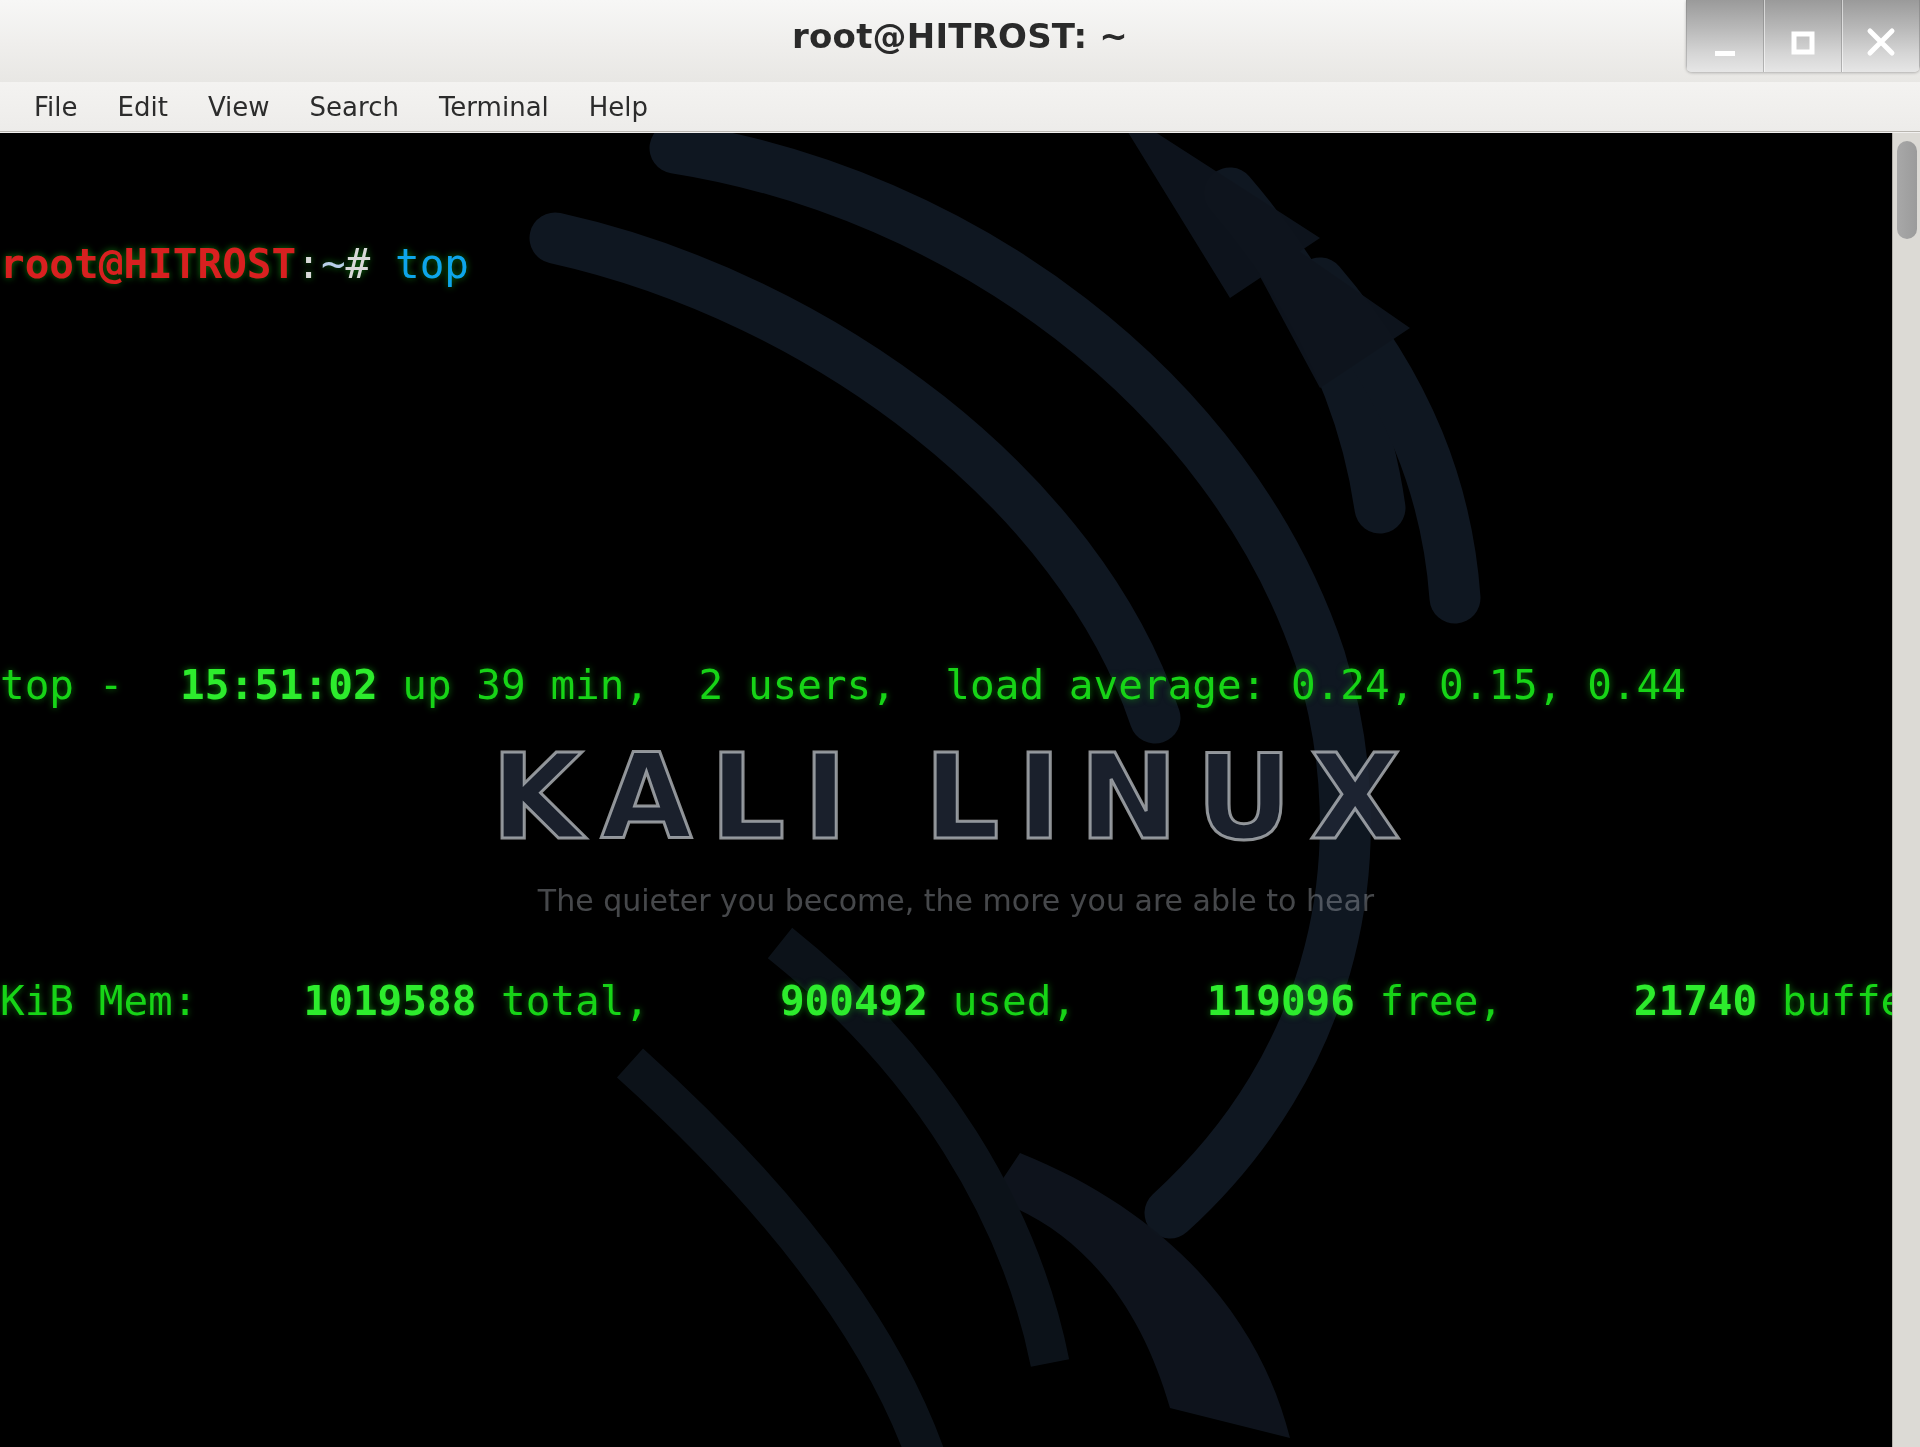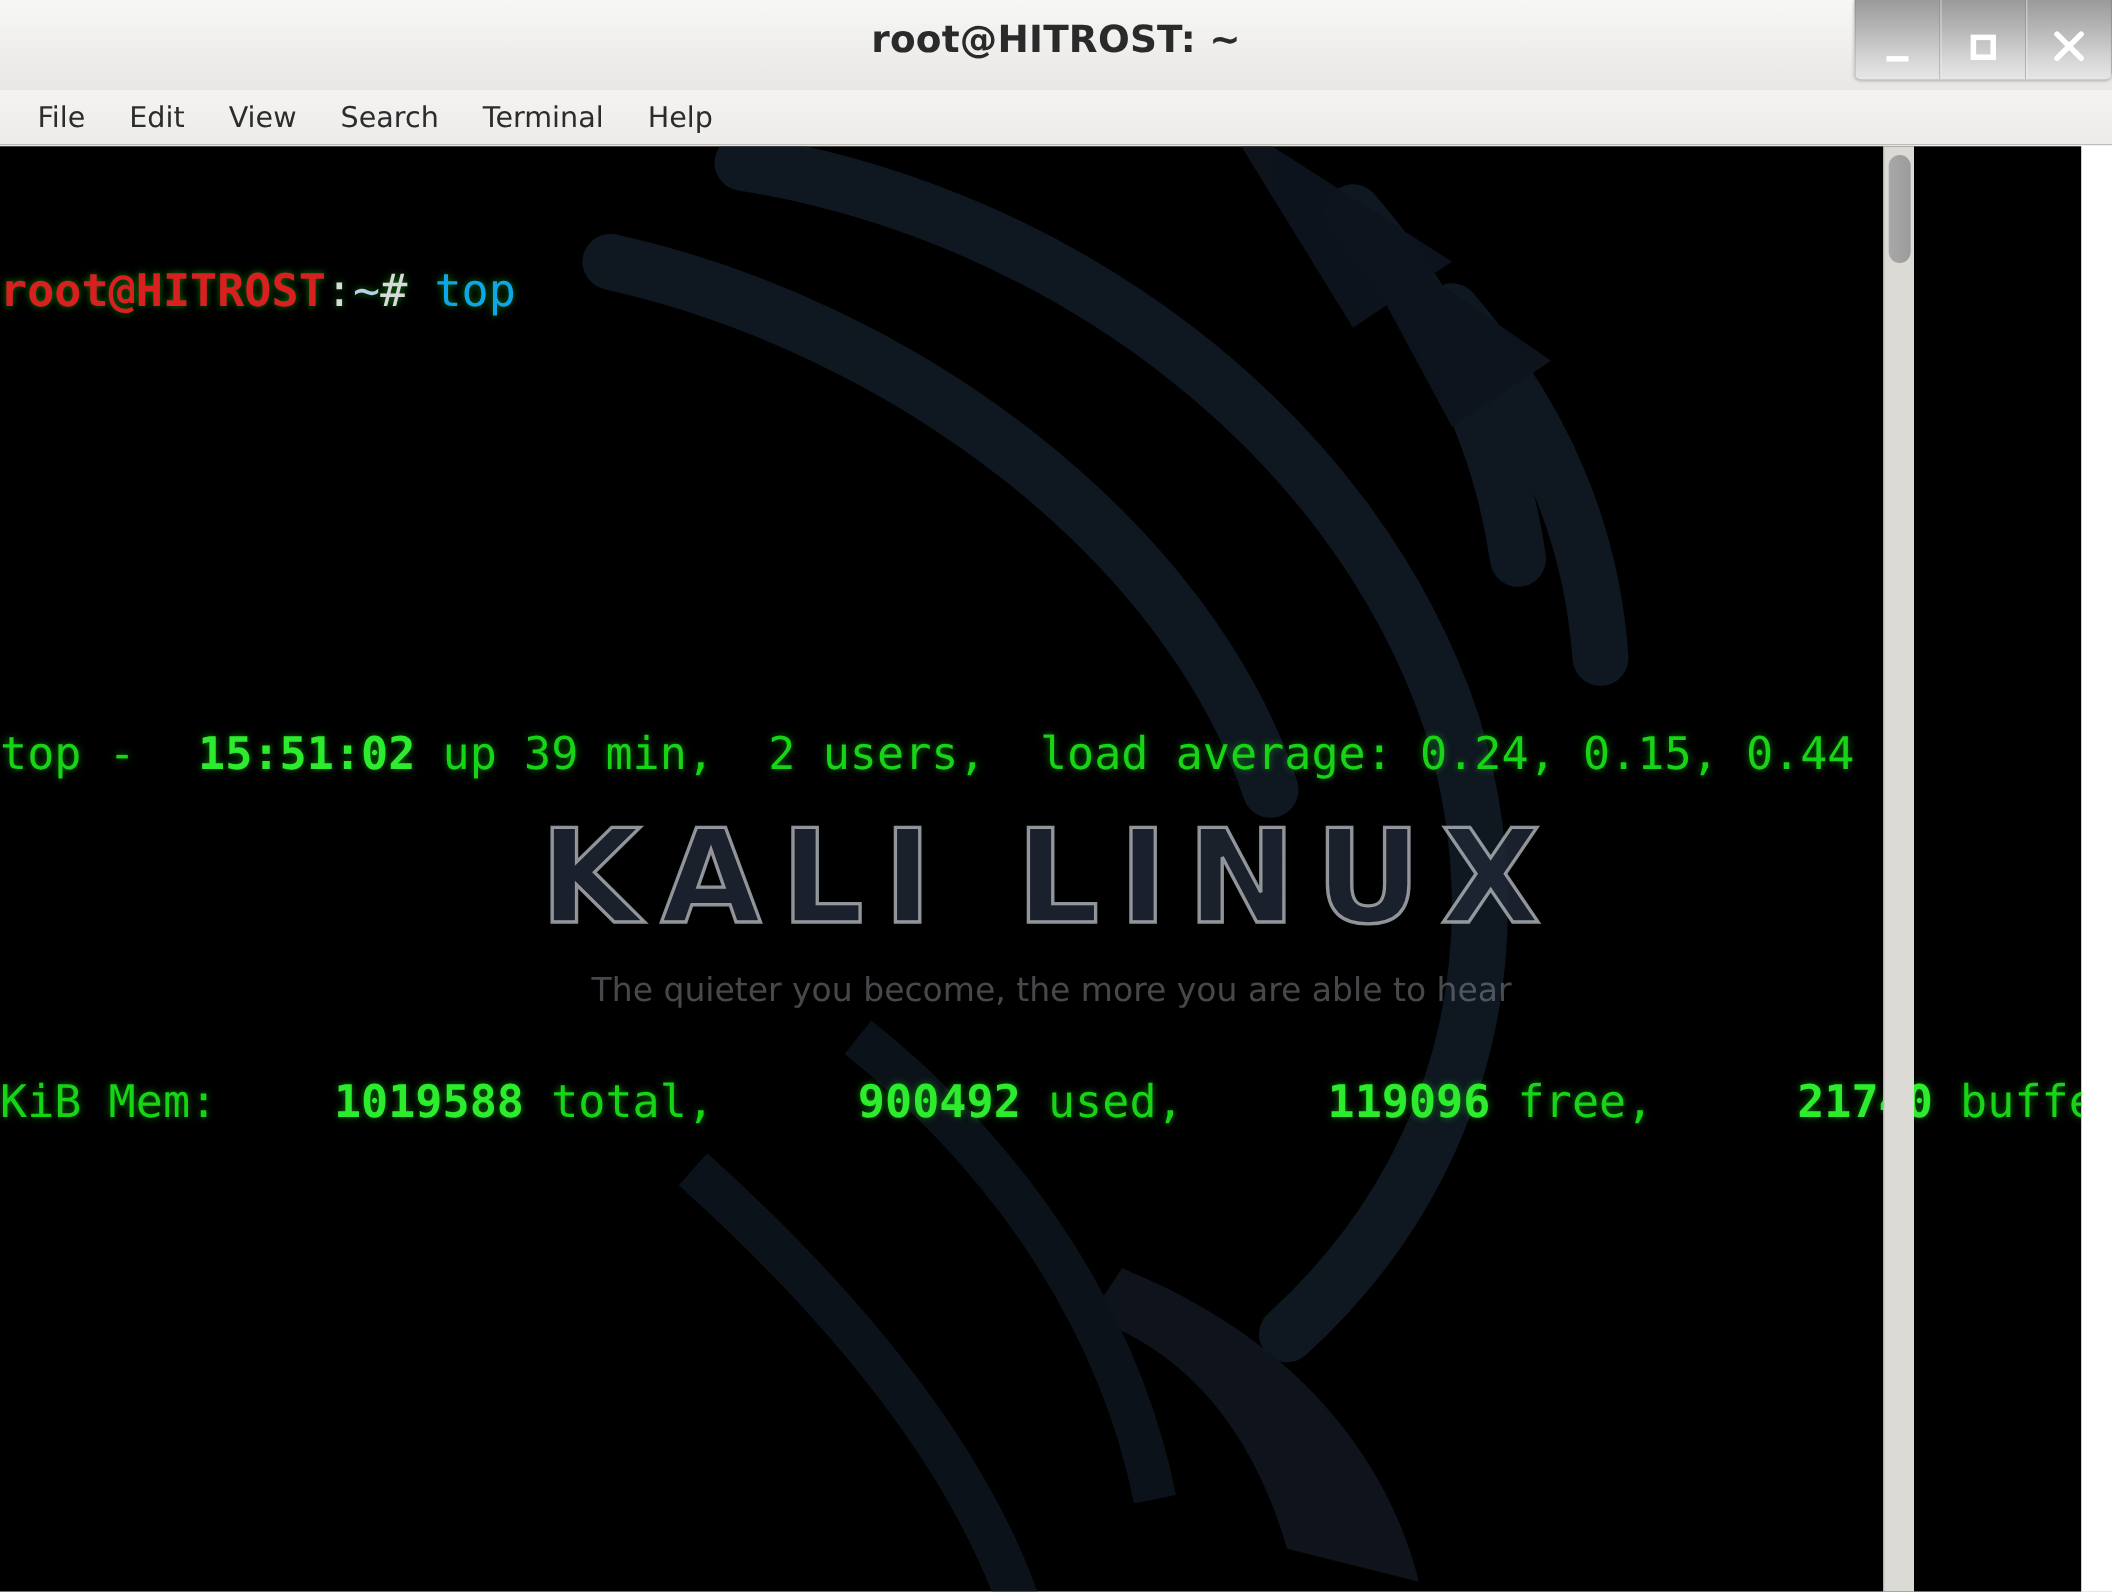--- a/index.html
+++ b/index.html
@@ -9,21 +9,21 @@
   }
   body {
     width: 1920px;
     height: 1447px;
     overflow: hidden;
     font-family: "DejaVu Sans", sans-serif;
   }
 
   #app {
     position: relative;
-    width: 1740px;
+    width: 1920px;
     height: 1447px;
     background: #f2f1f0;
   }
 
   
   .titlebar {
     position: absolute;
     left: 0; top: 0;
     width: 1920px;
     height: 82px;

